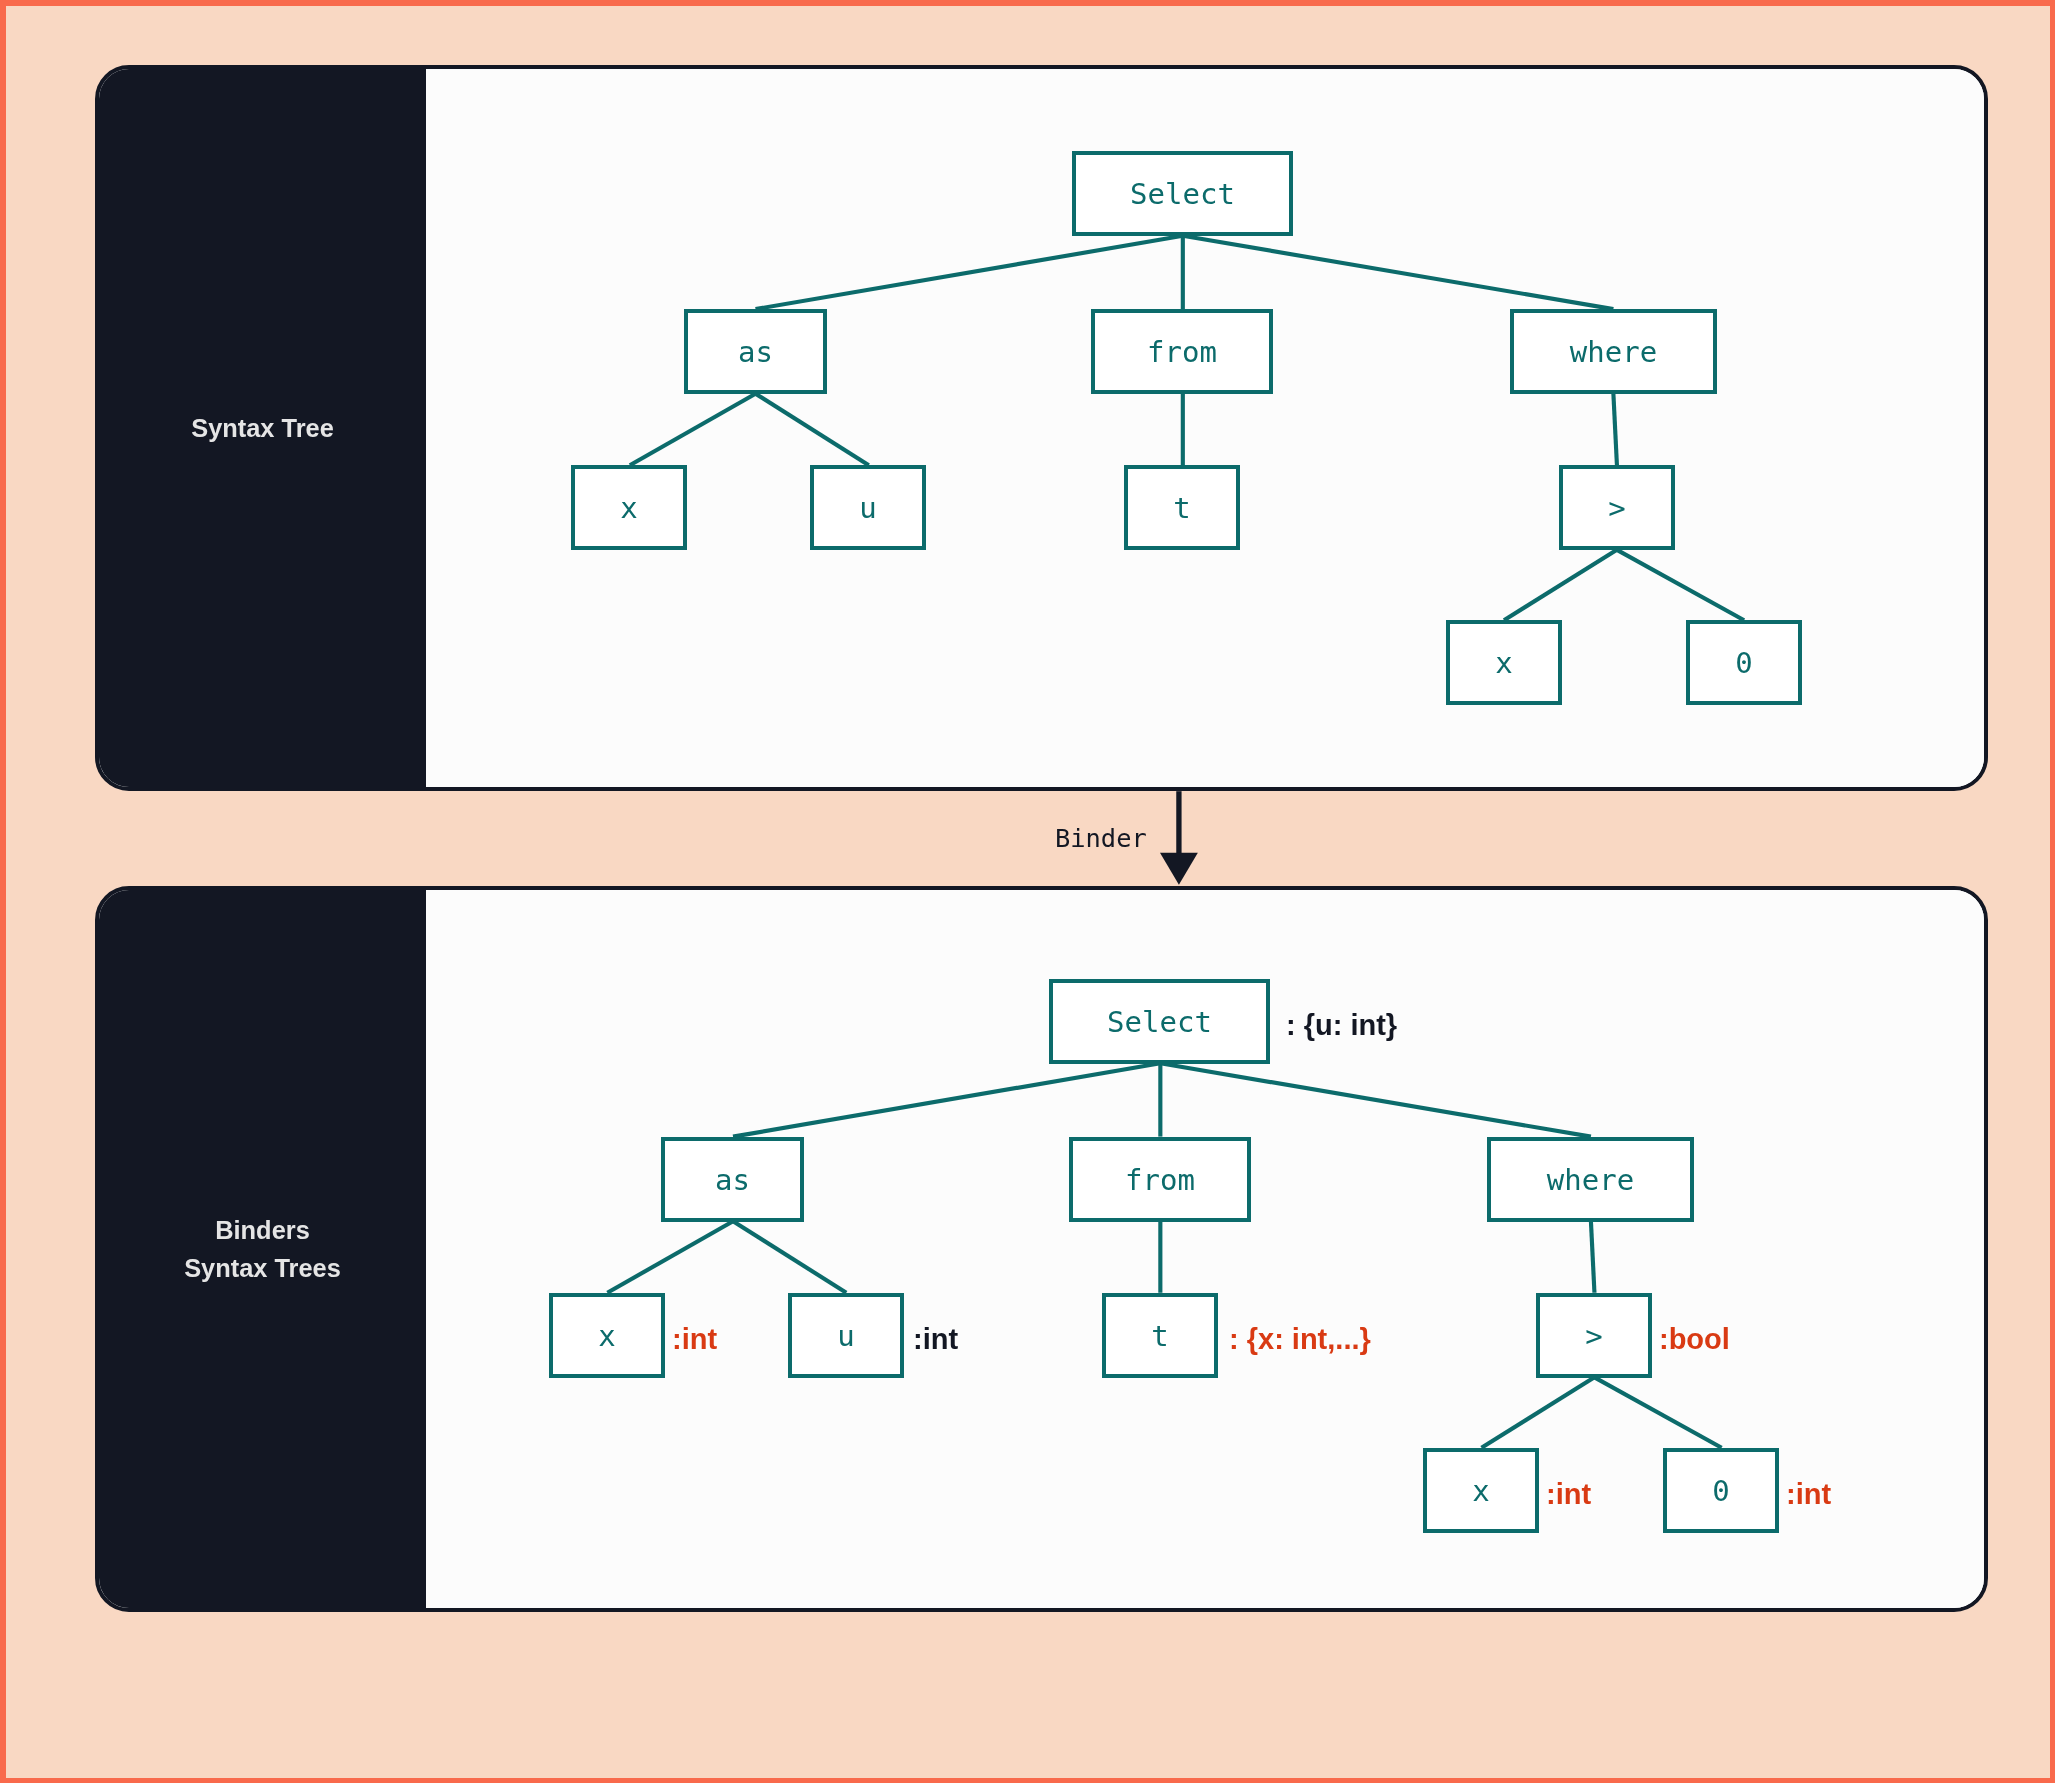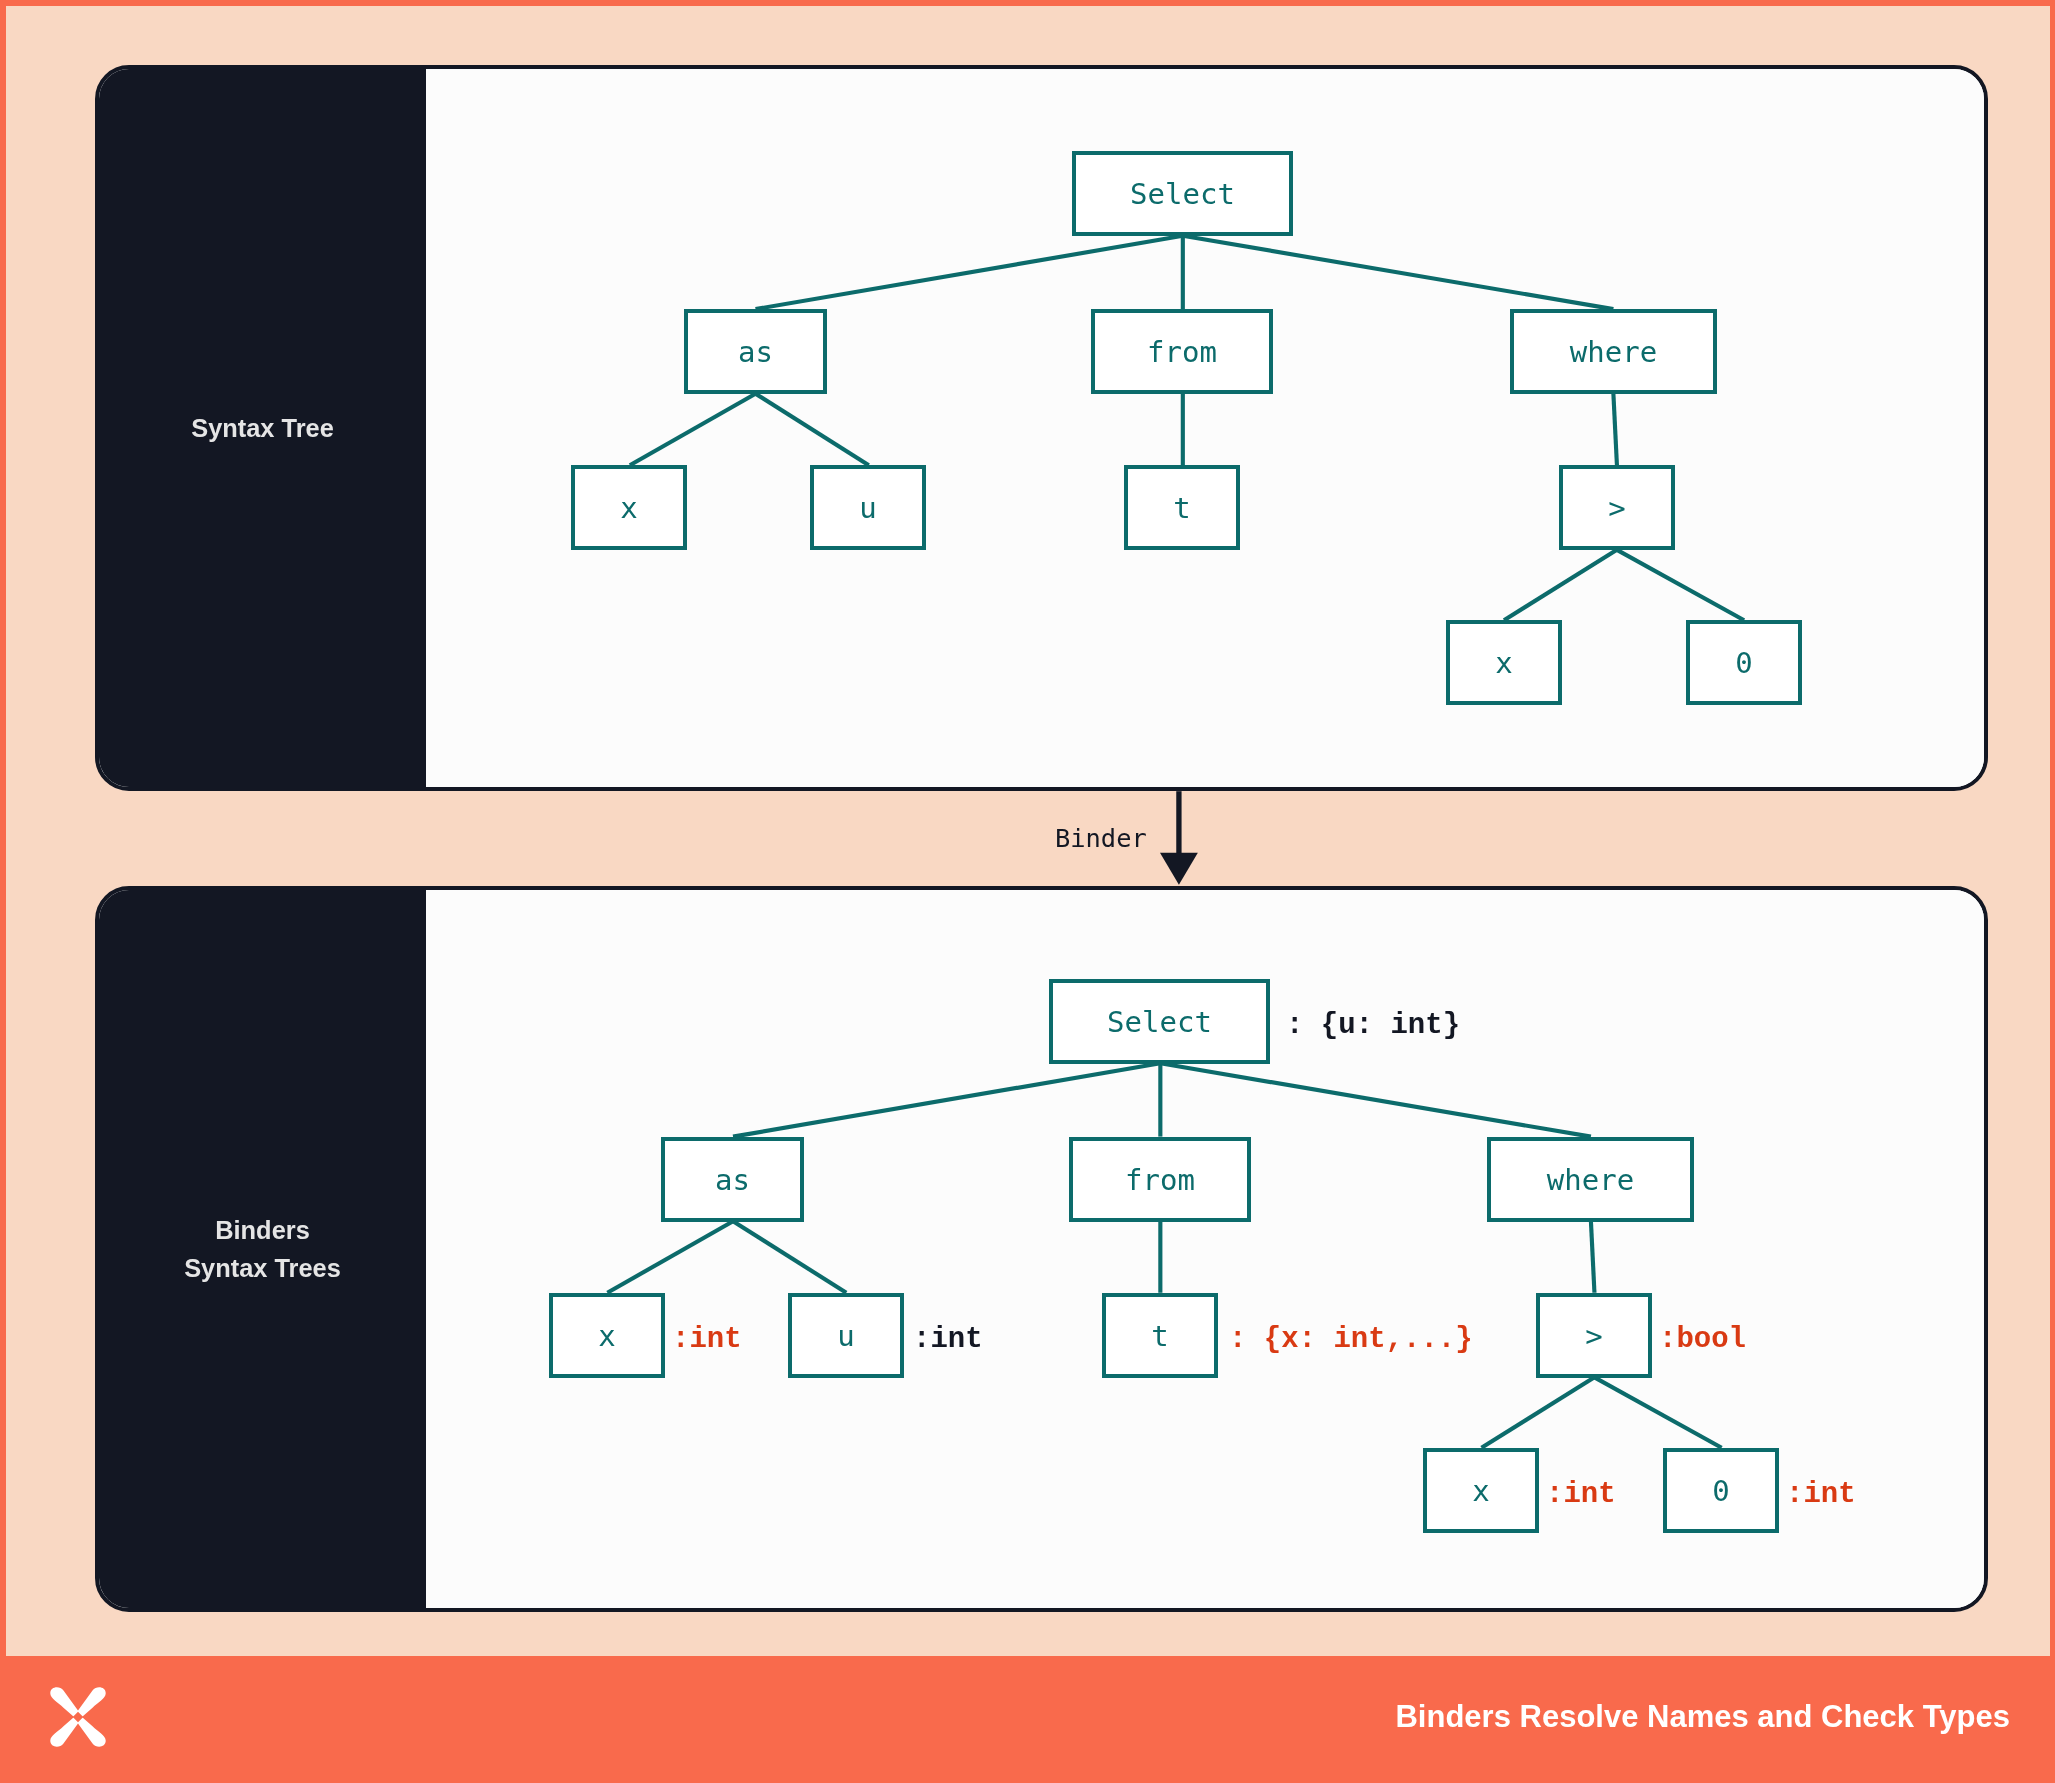--- a/index.html
+++ b/index.html
@@ -65,21 +65,21 @@
     font-family: "DejaVu Sans Mono", monospace;
     font-size: 29px;
     display: flex;
     align-items: center;
     justify-content: center;
     box-sizing: border-box;
     z-index: 3;
   }
   .annot {
     position: absolute;
-    font-family: Liberation Mono, monospace;
+    font-family: Liberation Sans, sans-serif;
     font-size: 29px;
     font-weight: bold;
     white-space: pre;
     z-index: 4;
     line-height: 1;
   }
   .annot.dark { color: #131723; }
   .annot.red  { color: #D93A13; }
 
   svg.edges {
@@ -204,25 +204,15 @@
         <div class="annot red" style="left: 803px; top: 435px;">: {x: int,...}</div>
         <div class="node" style="left: 1110px; top: 403px; width: 116px; height: 85px;">&gt;</div>
         <div class="annot red" style="left: 1233px; top: 435px;">:bool</div>
         <div class="node" style="left: 997px; top: 558px; width: 116px; height: 85px;">x</div>
         <div class="annot red" style="left: 1120px; top: 590px;">:int</div>
         <div class="node" style="left: 1237px; top: 558px; width: 116px; height: 85px;">0</div>
         <div class="annot red" style="left: 1360px; top: 590px;">:int</div>
       </div>
   </div>
 
-  <div id="footer">
-    <svg id="footer-logo" viewBox="0 0 100 100">
-      <path d="M8 14 C8 4, 22 2, 28 10 L50 40 L72 10 C78 2, 92 4, 92 14
-               C92 22, 80 28, 72 36 L56 50 L72 64 C80 72, 92 78, 92 86
-               C92 96, 78 98, 72 90 L50 60 L28 90 C22 98, 8 96, 8 86
-               C8 78, 20 72, 28 64 L44 50 L28 36 C20 28, 8 22, 8 14 Z" fill="#FFFFFF"></path>
-      <path d="M50 42 L58 50 L50 58 L42 50 Z" fill="#F96A4C"></path>
-    </svg>
-    <div id="footer-caption">Binders Resolve Names and Check Types</div>
-  </div>
 
 </div>
 
 
 </body></html>

